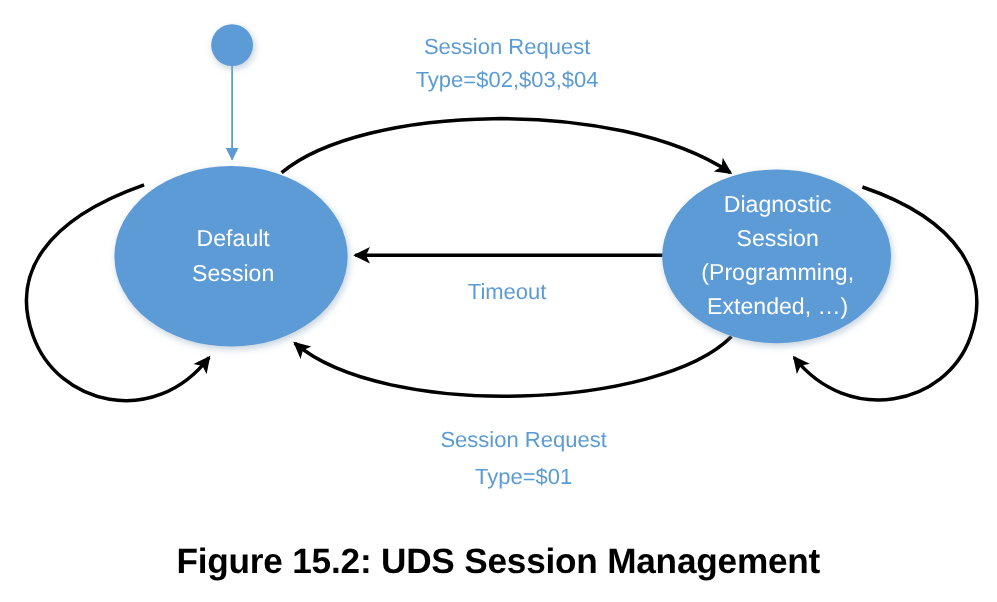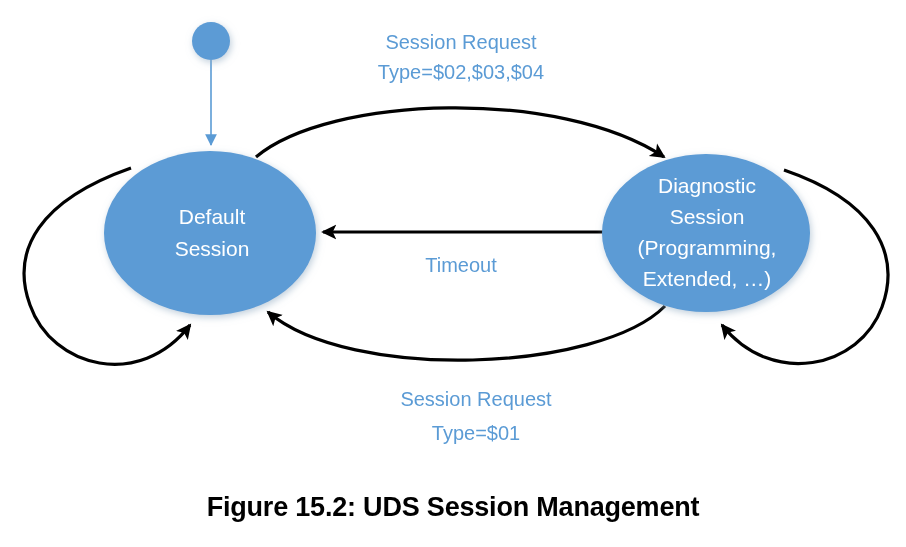--- a/index.html
+++ b/index.html
@@ -47,21 +47,21 @@
     stroke: #5B9BD5;
     stroke-width: 1.6;
   }
   .figure-caption {
     position: absolute;
     left: 0;
     top: 492px;
     width: 906px;
     text-align: center;
     font-family: "Liberation Sans", sans-serif;
-    font-size: 27px;
+    font-size: 32px;
     font-weight: bold;
     color: #000000;
     letter-spacing: -0.2px;
   }
 </style>
 </head>
 <body>
 
 <div id="figure-root">
 

